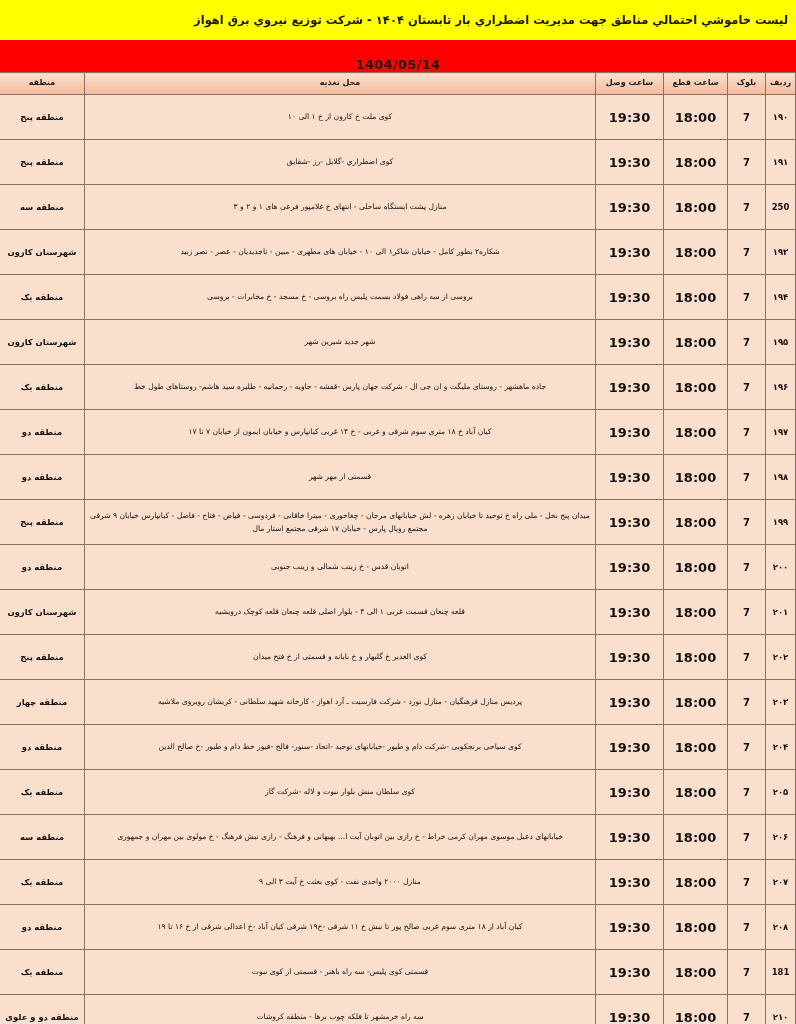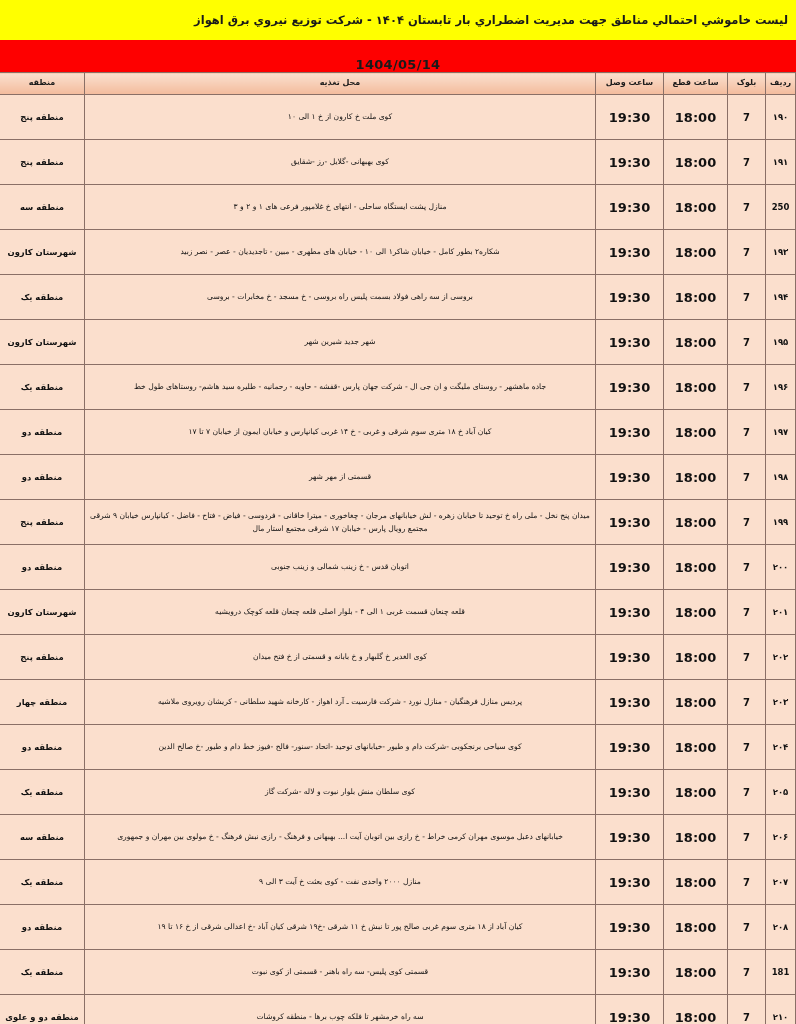--- a/index.html
+++ b/index.html
@@ -146,21 +146,21 @@
           <td class="c-time">18:00</td>
           <td class="c-time">19:30</td>
           <td class="c-desc">کوی ملت خ کارون از خ ۱ الی ۱۰</td>
           <td class="c-region">منطقه پنج</td>
         </tr>
         <tr>
           <td class="c-radif">۱۹۱</td>
           <td class="c-block">7</td>
           <td class="c-time">18:00</td>
           <td class="c-time">19:30</td>
-          <td class="c-desc">کوی بهبهانی -گلایل -رز -شقایق</td>
+          <td class="c-desc">کوی اضطراري -گلایل -رز -شقایق</td>
           <td class="c-region">منطقه پنج</td>
         </tr>
         <tr>
           <td class="c-radif">250</td>
           <td class="c-block">7</td>
           <td class="c-time">18:00</td>
           <td class="c-time">19:30</td>
           <td class="c-desc">منازل پشت ایستگاه ساحلی - انتهای خ غلامپور فرعی های ۱ و ۲ و ۳</td>
           <td class="c-region">منطقه سه</td>
         </tr>

